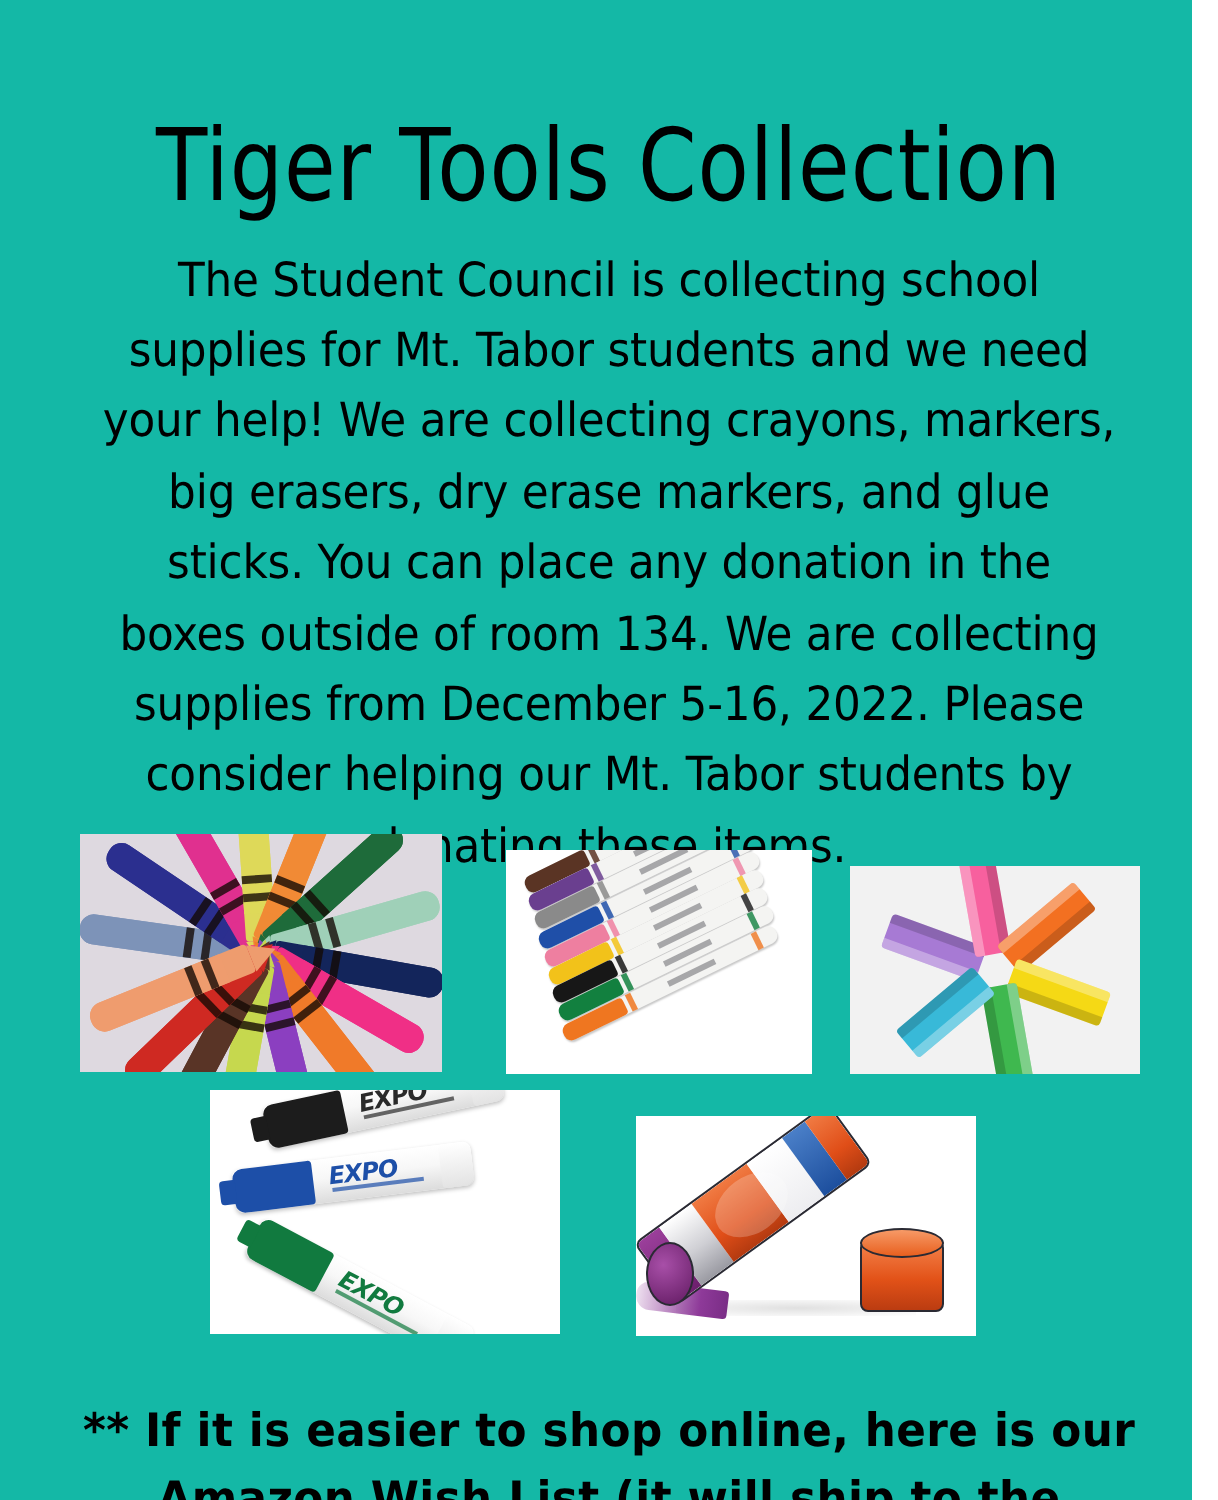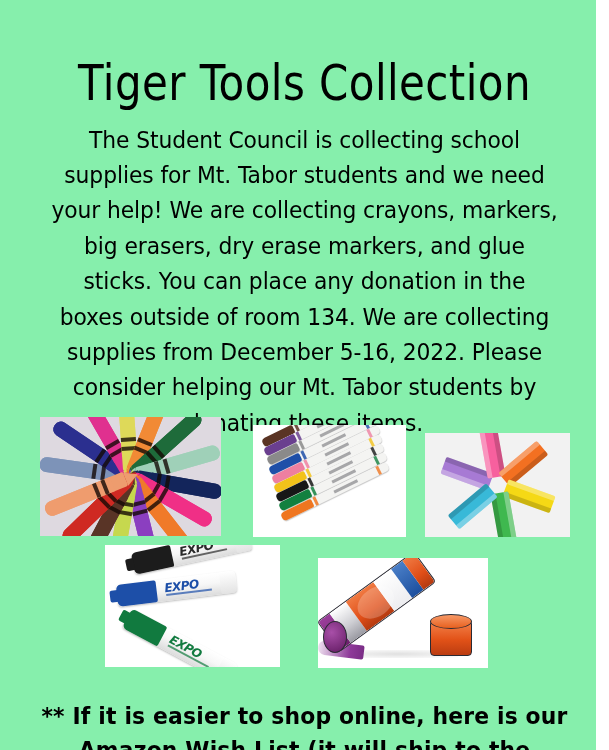--- a/index.html
+++ b/index.html
@@ -14,21 +14,21 @@
     font-family: "DejaVu Sans", sans-serif;
     color: #000000;
     position: relative;
   }
 
   .page {
     position: absolute;
     top: 0; left: 0;
     width: 596px;
     height: 750px;
-    background: #86efac;
+    background: #14b8a6;
   }
 
   
   .flyer-title {
     position: absolute;
     top: 18px;
     left: 0;
     width: 609px;
     text-align: center;
     font-family: "DejaVu Sans", sans-serif;

